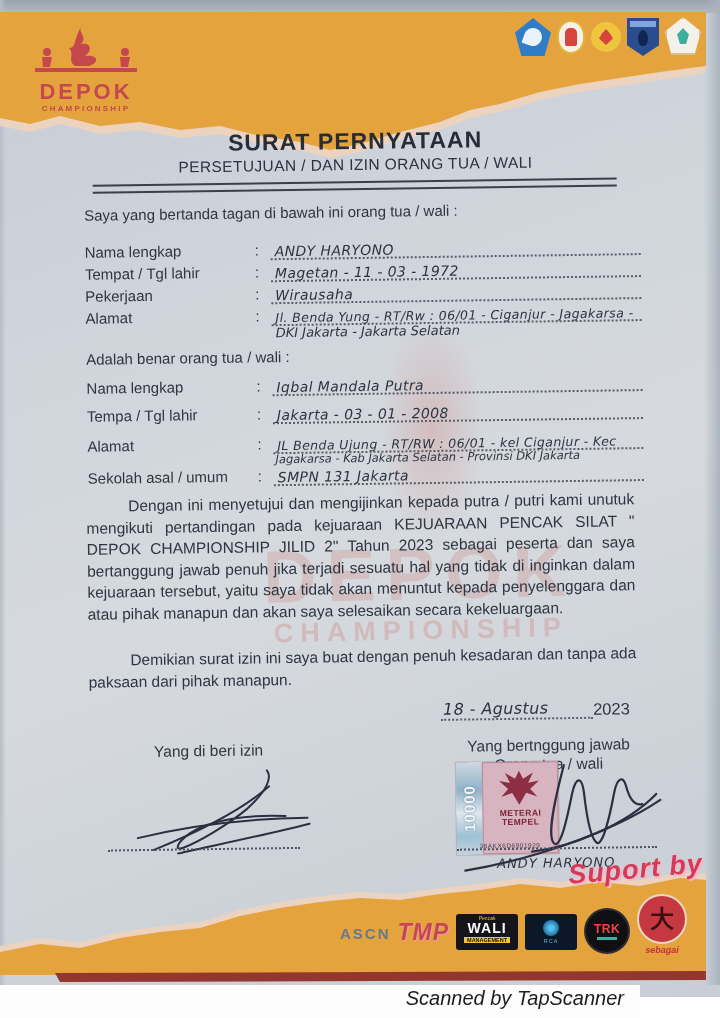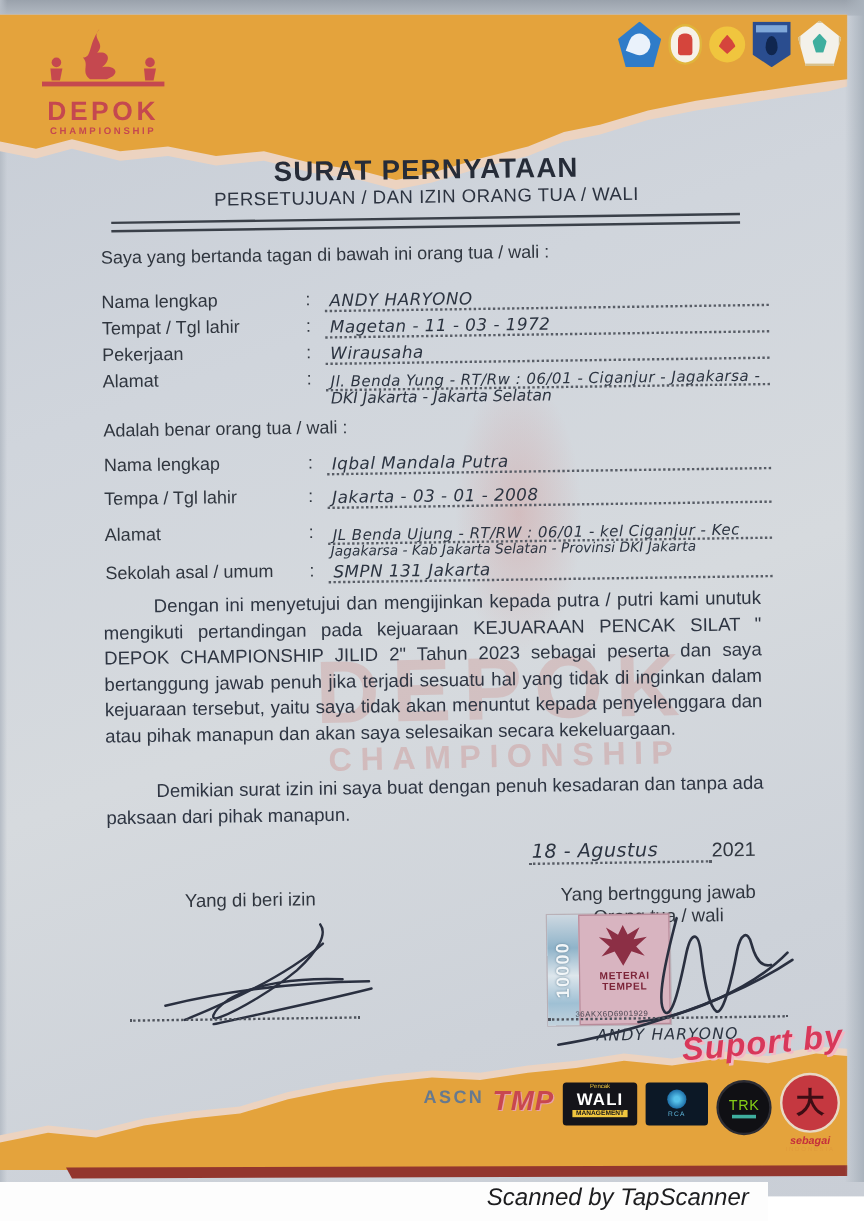--- a/index.html
+++ b/index.html
@@ -90,37 +90,37 @@
          font-size:15px;font-weight:bold;color:#f2f6f8;text-shadow:0 0 2px #5e7d92;letter-spacing:1px;}
   .stamp .body{flex:1;background:#d8b4c0;position:relative;border:1px solid #b88a99;}
   .stamp .met{position:absolute;left:0;right:0;top:46px;text-align:center;
          font-size:8.5px;font-weight:bold;color:#7c2438;line-height:9px;letter-spacing:.5px;}
   .stamp .serial{position:absolute;left:-22px;right:0;bottom:4px;text-align:center;font-size:6.5px;color:#4a4550;letter-spacing:.5px;}
   .stamp svg{position:absolute;left:14px;top:4px;}
   
   .support{position:absolute;left:568px;top:854px;transform:rotate(-5deg);
          font-size:27px;font-weight:bold;font-style:italic;color:#d8385a;
          text-shadow:2px 2px 0 #f2b9c6;letter-spacing:1px;}
-  .sponsors{position:absolute;left:340px;top:892px;display:flex;gap:7px;margin-left:13px;}
+  .sponsors{position:absolute;left:340px;top:892px;display:flex;align-items:center;gap:7px;}
   .sp-ascn{font-size:15px;font-weight:bold;letter-spacing:2px;color:#66798f;margin-top:14px;}
   .sp-tmp{font-size:23px;font-weight:bold;font-style:italic;color:#c8474f;
           text-shadow:1px 1px 0 #e8a0a6;margin-top:12px;letter-spacing:1px;}
   .sp-silat{width:62px;height:36px;background:#14141a;border-radius:3px;color:#fff;
           text-align:center;margin-top:10px;padding-top:1px;box-sizing:border-box;}
   .sp-silat .t{font-size:5px;color:#f0c53e;line-height:6px;}
   .sp-silat .m{font-size:14px;font-weight:bold;letter-spacing:1px;line-height:15px;}
   .sp-silat .b{font-size:5.5px;background:#f0c53e;color:#14141a;font-weight:bold;width:46px;margin:1px auto 0;}
   .sp-rca{width:52px;height:36px;background:#0c1826;border-radius:3px;margin-top:10px;
           display:flex;flex-direction:column;align-items:center;justify-content:center;}
   .sp-rca i{width:16px;height:16px;border-radius:50%;display:block;
           background:radial-gradient(circle,#56c1ea 20%,#1e6fa8 70%,#0c1826);}
   .sp-rca span{font-size:5.5px;color:#5fb7dd;margin-top:2px;letter-spacing:1px;}
   .sp-trk{width:42px;height:42px;background:#101014;border-radius:50%;margin-top:8px;
           display:flex;flex-direction:column;align-items:center;justify-content:center;border:2px solid #2c2c33;}
-  .sp-trk span{font-size:12px;font-weight:normal;color:#84cc16;letter-spacing:.5px;}
+  .sp-trk span{font-size:12px;font-weight:bold;color:#ef4444;letter-spacing:.5px;}
   .sp-trk i{display:block;width:20px;height:3px;background:#3fae9e;margin-top:1px;}
   .sp-jar{display:flex;flex-direction:column;align-items:center;margin-top:2px;}
   .sp-jar .circ{width:46px;height:46px;background:#c53840;border-radius:50%;
           display:flex;align-items:center;justify-content:center;border:2px solid #e8d9c4;}
   .sp-jar .fig{color:#3d0d14;font-size:24px;font-weight:bold;font-family:"DejaVu Serif",serif;}
   .sp-jar .t1{font-size:9px;font-weight:bold;color:#c5303c;font-style:italic;margin-top:1px;}
   .sp-jar .t2{font-size:5px;color:#e09a3a;letter-spacing:1.5px;}
   
   .tap-strip{position:absolute;left:0;top:985px;width:640px;height:33px;background:#fdfdfd;}
   .tap-text{position:absolute;right:16px;top:2px;font-size:20px;font-style:italic;color:#1d1d1f;
@@ -259,21 +259,21 @@
         <div class="val">
             <span class="dotline"></span>
             <span class="hand">SMPN 131 Jakarta</span>
           </div>
       </div>
 
       <div class="para" style="top:492px">Dengan ini menyetujui dan mengijinkan kepada putra / putri kami unutuk mengikuti pertandingan pada kejuaraan KEJUARAAN PENCAK SILAT " DEPOK CHAMPIONSHIP JILID 2" Tahun 2023 sebagai peserta dan saya bertanggung jawab penuh jika terjadi sesuatu hal yang tidak di inginkan dalam kejuaraan tersebut, yaitu saya tidak akan menuntut kepada penyelenggara dan atau pihak manapun dan akan saya selesaikan secara kekeluargaan.</div>
       <div class="para" style="top:646px">Demikian surat izin ini saya buat dengan penuh kesadaran dan tanpa ada paksaan dari pihak manapun.</div>
 
       <div class="date-block">
-        <span class="dotspan"><span class="hand">18 - Agustus</span></span><span>2021</span>
+        <span class="dotspan"><span class="hand">18 - Agustus</span></span><span>2023</span>
       </div>
 
       <div class="sign-left-label">Yang di beri izin</div>
       <div class="sign-right-label1">Yang bertnggung jawab</div>
       <div class="sign-right-label2">Orang tua / wali</div>
 
       <div class="stamp">
         <div class="holo">
             <span>10000</span>
           </div>

